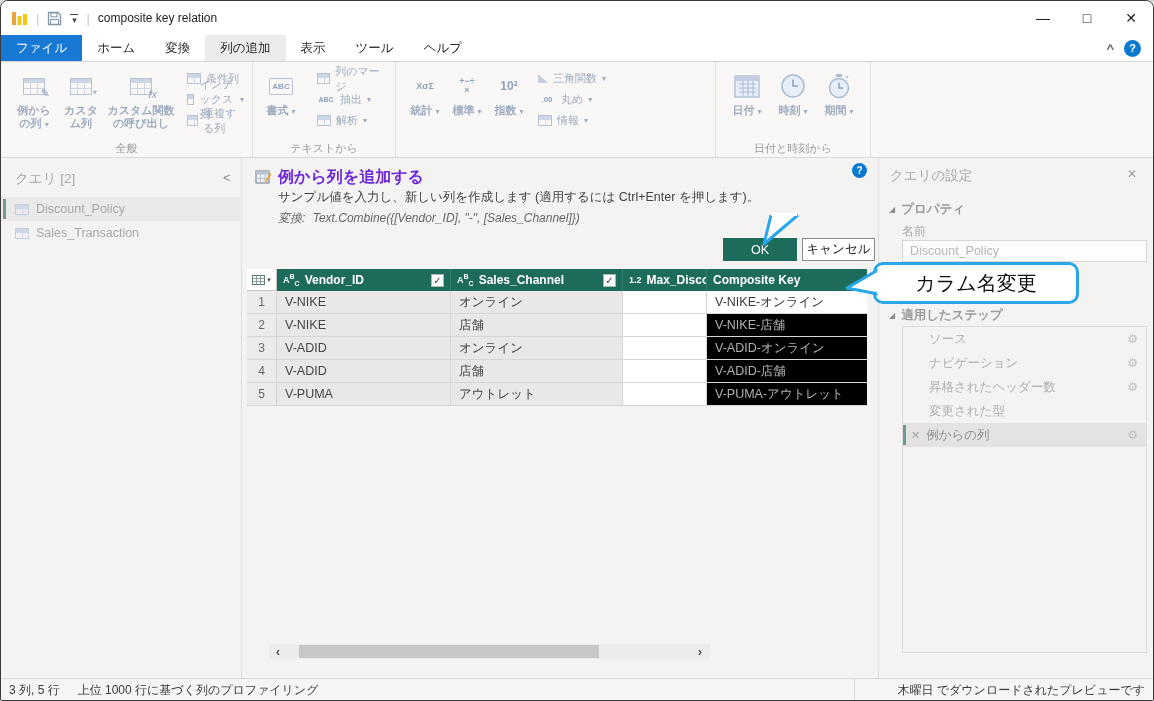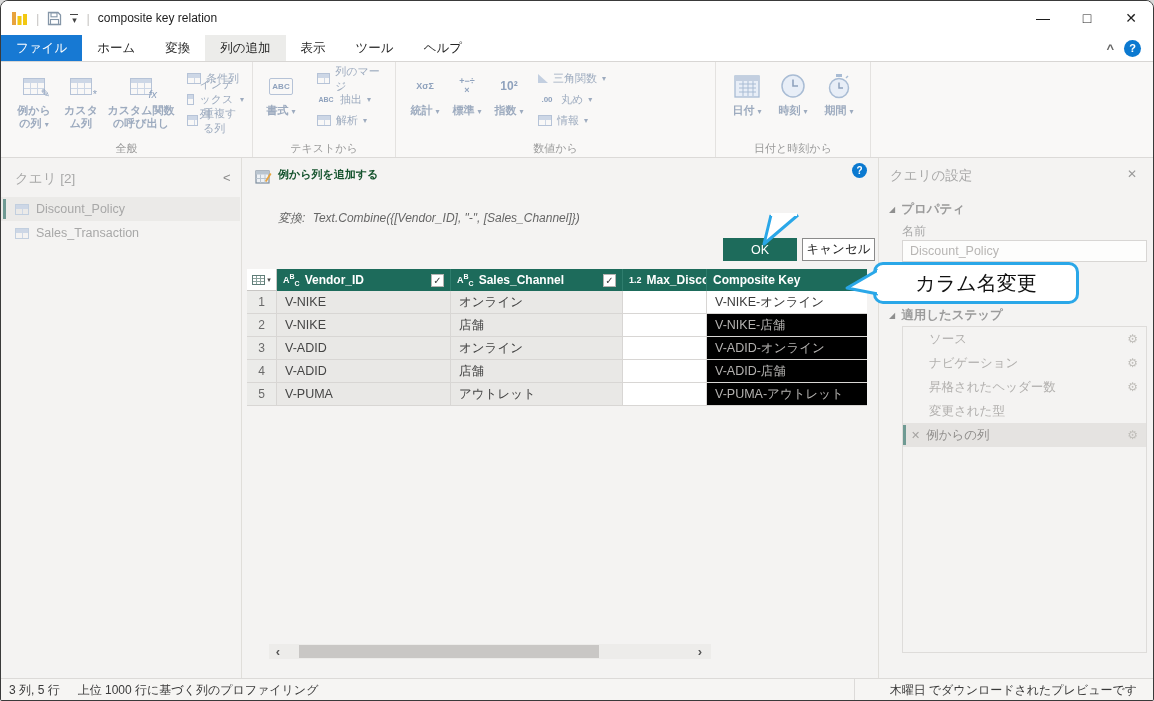--- a/index.html
+++ b/index.html
@@ -53,21 +53,21 @@
   .vdiv{position:absolute;top:157px;height:520px;width:1px;background:#e0deda;}
 
   
   .qp-title{position:absolute;left:14px;top:169px;font-size:13.5px;color:#a8a8a8;}
   .qp-collapse{position:absolute;left:222px;top:169px;font-size:13px;color:#8a8a8a;}
   .qitem{position:absolute;left:0;width:239px;height:24px;display:flex;align-items:center;gap:7px;padding-left:14px;font-size:12.5px;color:#a8a8a8;}
   .qitem.sel{background:#ebeae8;}
   .selbar{position:absolute;left:2px;top:2px;bottom:2px;width:3px;background:#6f9a93;}
 
   
-  .ep-title{font-size:11px;font-weight:bold;color:#14532d;}
+  .ep-title{font-size:16px;font-weight:bold;color:#6d28d9;}
   .ep-desc{font-size:12.5px;color:#444;}
   .ep-formula{font-size:12px;color:#666;font-style:italic;}
   .okbtn{position:absolute;left:722px;top:237px;width:74px;height:23px;background:#1d6b5b;color:#fff;
          font-size:12.5px;display:flex;align-items:center;justify-content:center;}
   .cancelbtn{position:absolute;left:801px;top:237px;width:73px;height:23px;background:#fff;border:1px solid #8a8a8a;
          color:#262626;font-size:12.5px;display:flex;align-items:center;justify-content:center;}
   .phelp{position:absolute;left:851px;top:162px;width:15px;height:15px;border-radius:50%;background:#0b79d0;color:#fff;
          font-size:10px;font-weight:bold;display:flex;align-items:center;justify-content:center;}
 
   
@@ -278,21 +278,20 @@
           <span class="icon-text" style="font-size:8px;line-height:8px;">.00</span>
           <span>丸め</span>
           <span class="dd">▾</span>
         </div>
         <div class="smallbtn">
           <span class="grid-icon sm"></span>
           <span>情報</span>
           <span class="dd">▾</span>
         </div>
       </div>
-      <span class="glabel">数値から</span>
     </div>
 
     <div class="rgroup" style="width:155px;">
       <div class="bigs">
         <div class="bigbtn" style="width:46px;">
           <span class="bicon">
             <svg class="svgicon" width="26" height="24" viewBox="0 0 26 24">
               <rect x="1" y="2" width="24" height="21" fill="#e8eef7" stroke="#a9bcd4" stroke-width="1.3"></rect>
               <rect x="1" y="2" width="24" height="5" fill="#c3cfe0"></rect>
               <path d="M5 10 H22 M5 14 H22 M5 18 H22 M9 7 V22 M14 7 V22 M19 7 V22" stroke="#a9bcd4" stroke-width="1"></path>
@@ -342,20 +341,21 @@
     <span>Sales_Transaction</span>
   </div>
 
   <svg class="abs svgicon" style="left:254px;top:168px;" width="17" height="17" viewBox="0 0 17 17">
     <rect x="1" y="2" width="13" height="12" fill="#eef1f5" stroke="#7d8e9e" stroke-width="1.2"></rect>
     <rect x="1" y="2" width="13" height="3.5" fill="#b9c4cf"></rect>
     <path d="M5.5 5.5 V14 M10 5.5 V14 M1 9.5 H14" stroke="#b9c4cf" stroke-width="1"></path>
     <path d="M10 12 L15 4 L16.5 5 L11.5 13 Z" fill="#e8a33d"></path>
   </svg>
   <div class="abs ep-title" style="left:277px;top:166px;">例から列を追加する</div>
+  <div class="abs ep-desc" style="left:277px;top:188px;">サンプル値を入力し、新しい列を作成します (適用するには Ctrl+Enter を押します)。</div>
   <div class="abs ep-formula" style="left:277px;top:209px;">
     <span>変換:</span>
     <span style="margin-left:4px;">Text.Combine({[Vendor_ID], "-", [Sales_Channel]})</span>
   </div>
   <div class="phelp">?</div>
   <div class="okbtn">OK</div>
   <div class="cancelbtn">キャンセル</div>
 
   <div class="pqtable">
     <div class="hrow">
@@ -460,21 +460,21 @@
       <span class="selbar" style="left:0;"></span>
       <span class="stepdel">✕</span>
       <span>例からの列</span>
       <span class="stepgear">⚙</span>
     </div>
   </div>
 
   <div class="statusbar">
     <span style="margin-left:8px;">3 列, 5 行</span>
     <span style="margin-left:18px;">上位 1000 行に基づく列のプロファイリング</span>
-    <span style="margin-left:auto;margin-right:16px;font-family:Liberation Serif, serif;">木曜日 でダウンロードされたプレビューです</span>
+    <span style="margin-left:auto;margin-right:8px;">木曜日 でダウンロードされたプレビューです</span>
   </div>
   <div class="sb-div"></div>
 
   <svg class="ctail" style="left:758px;top:212px;" width="42" height="34" viewBox="0 0 42 34">
     <path d="M12 2 L5 31 L39 2" fill="#ffffff" stroke="#2aa7e8" stroke-width="3" stroke-linejoin="round"></path>
     <rect x="12" y="0" width="26" height="3" fill="#ffffff"></rect>
   </svg>
 
   <div class="callout" style="left:872px;top:261px;width:206px;height:42px;font-size:20px;">
     <span>カラム名変更</span>

